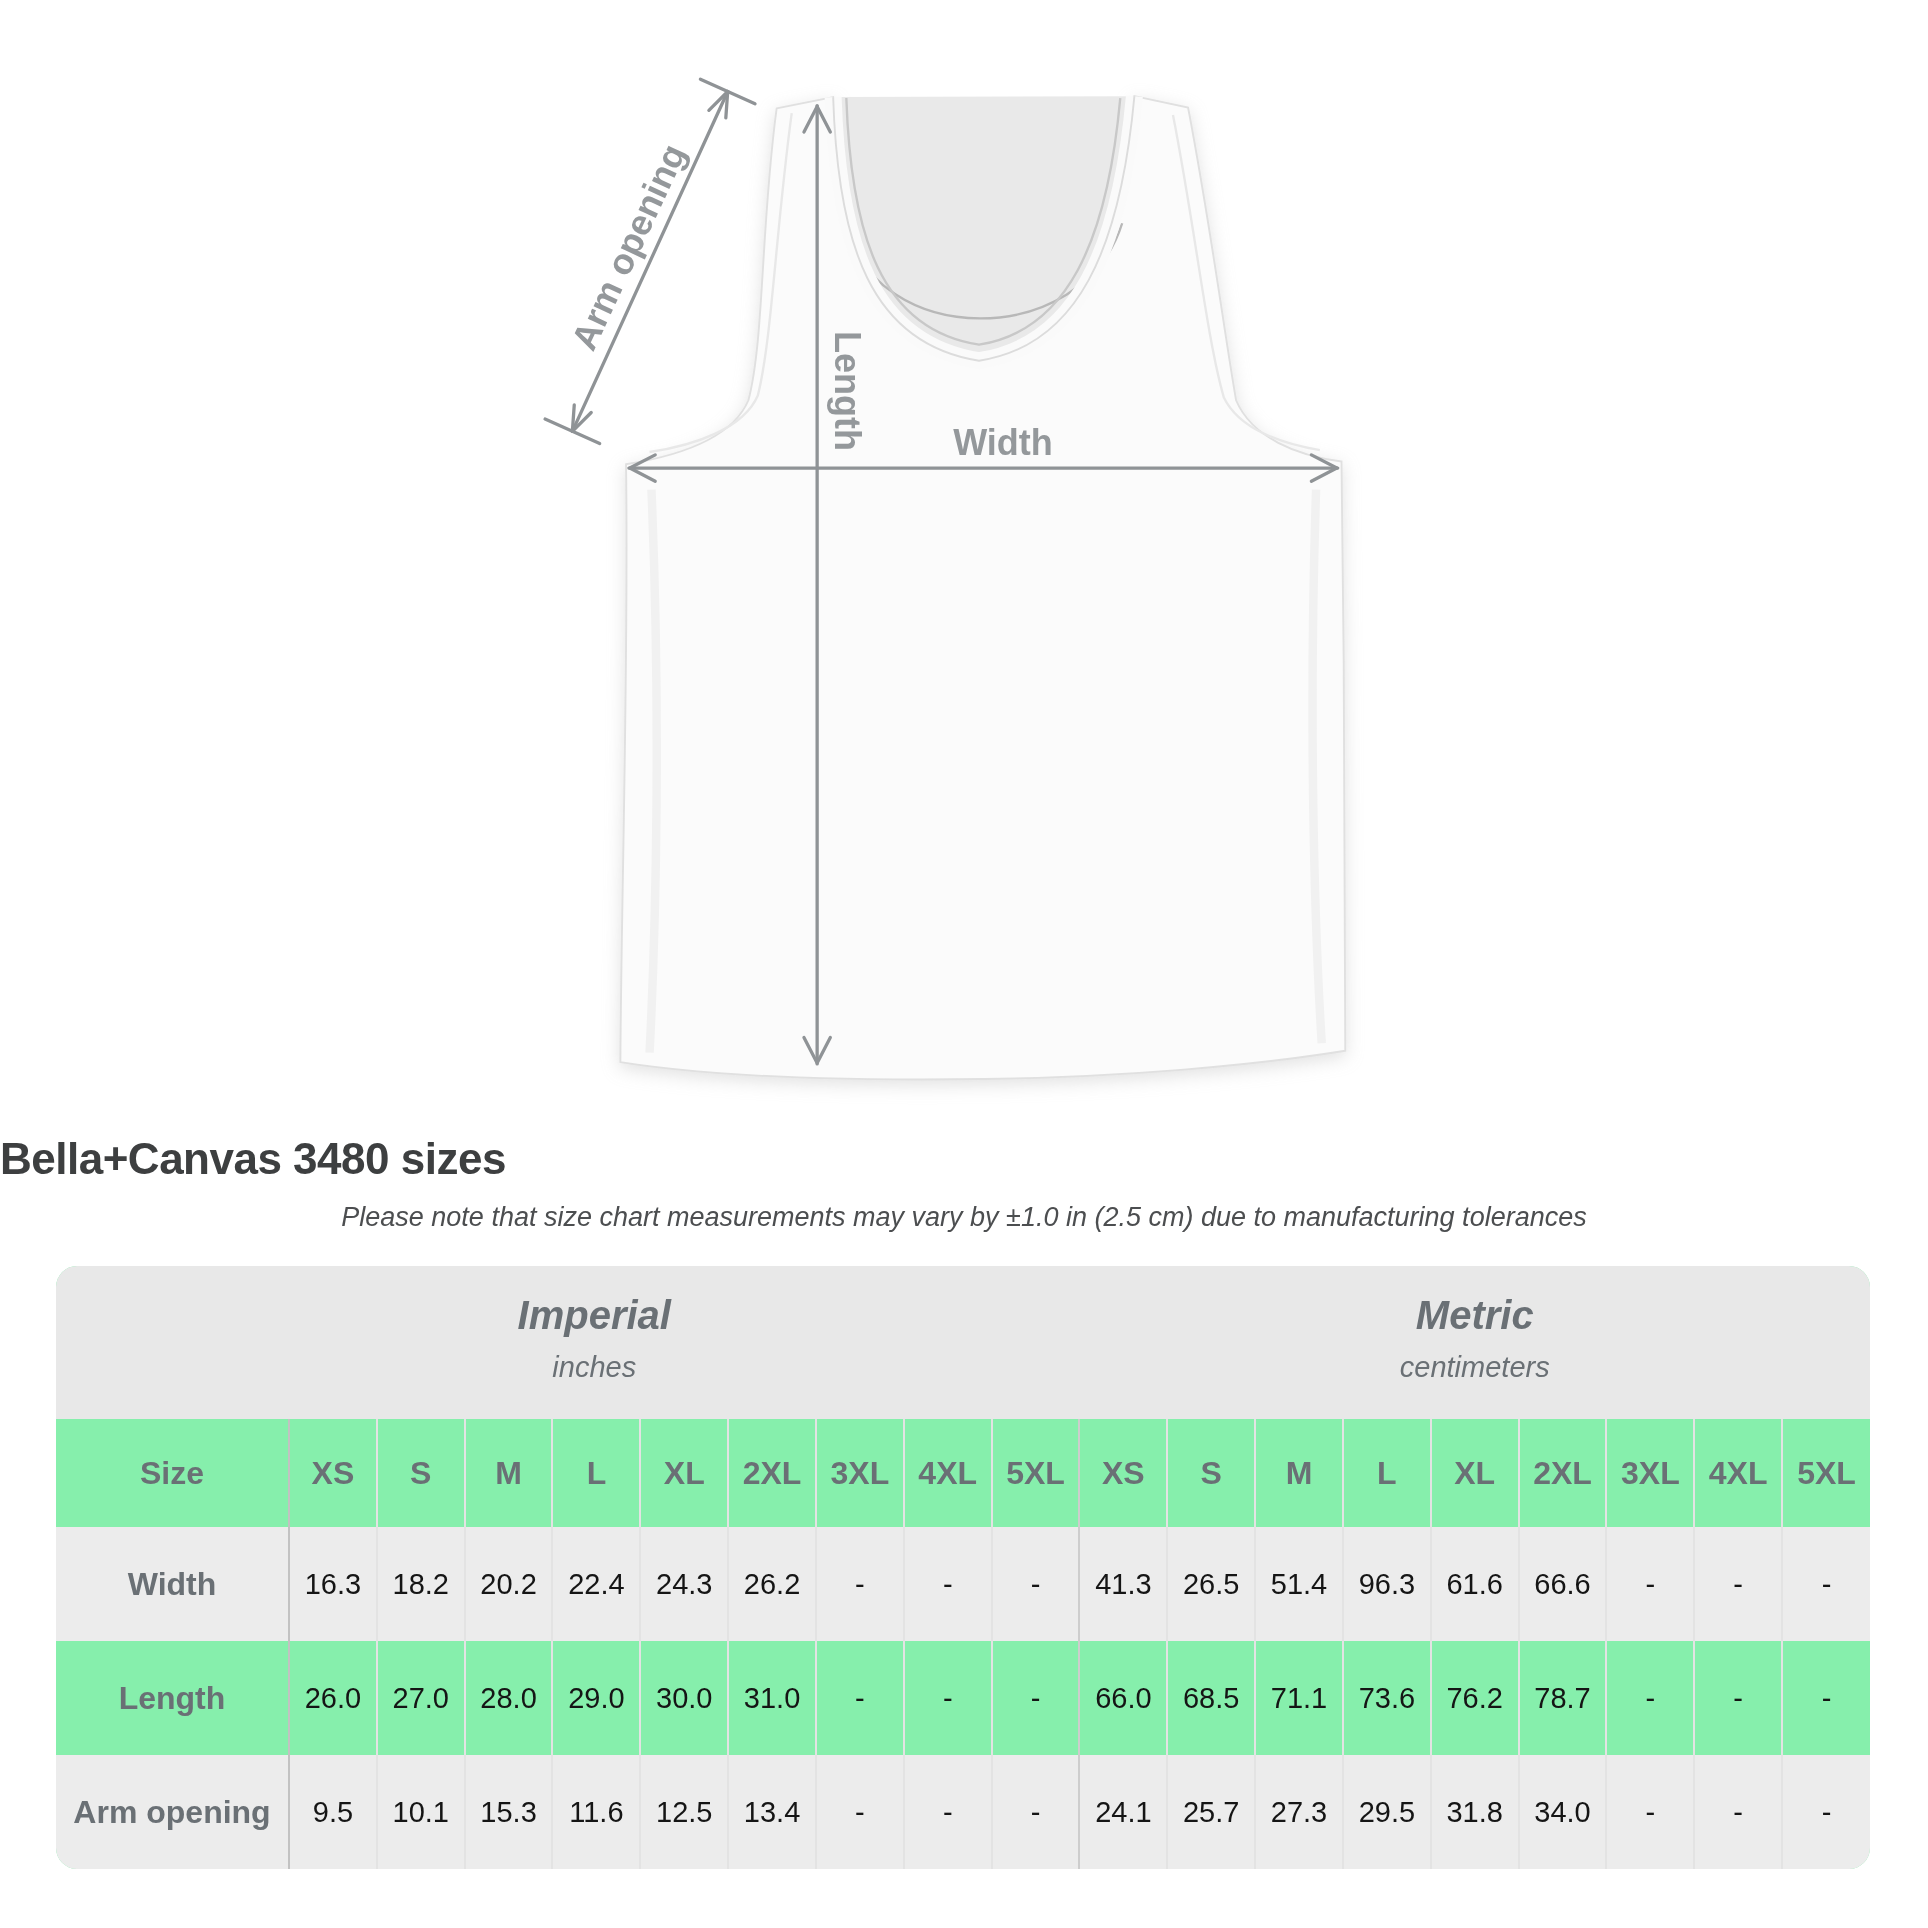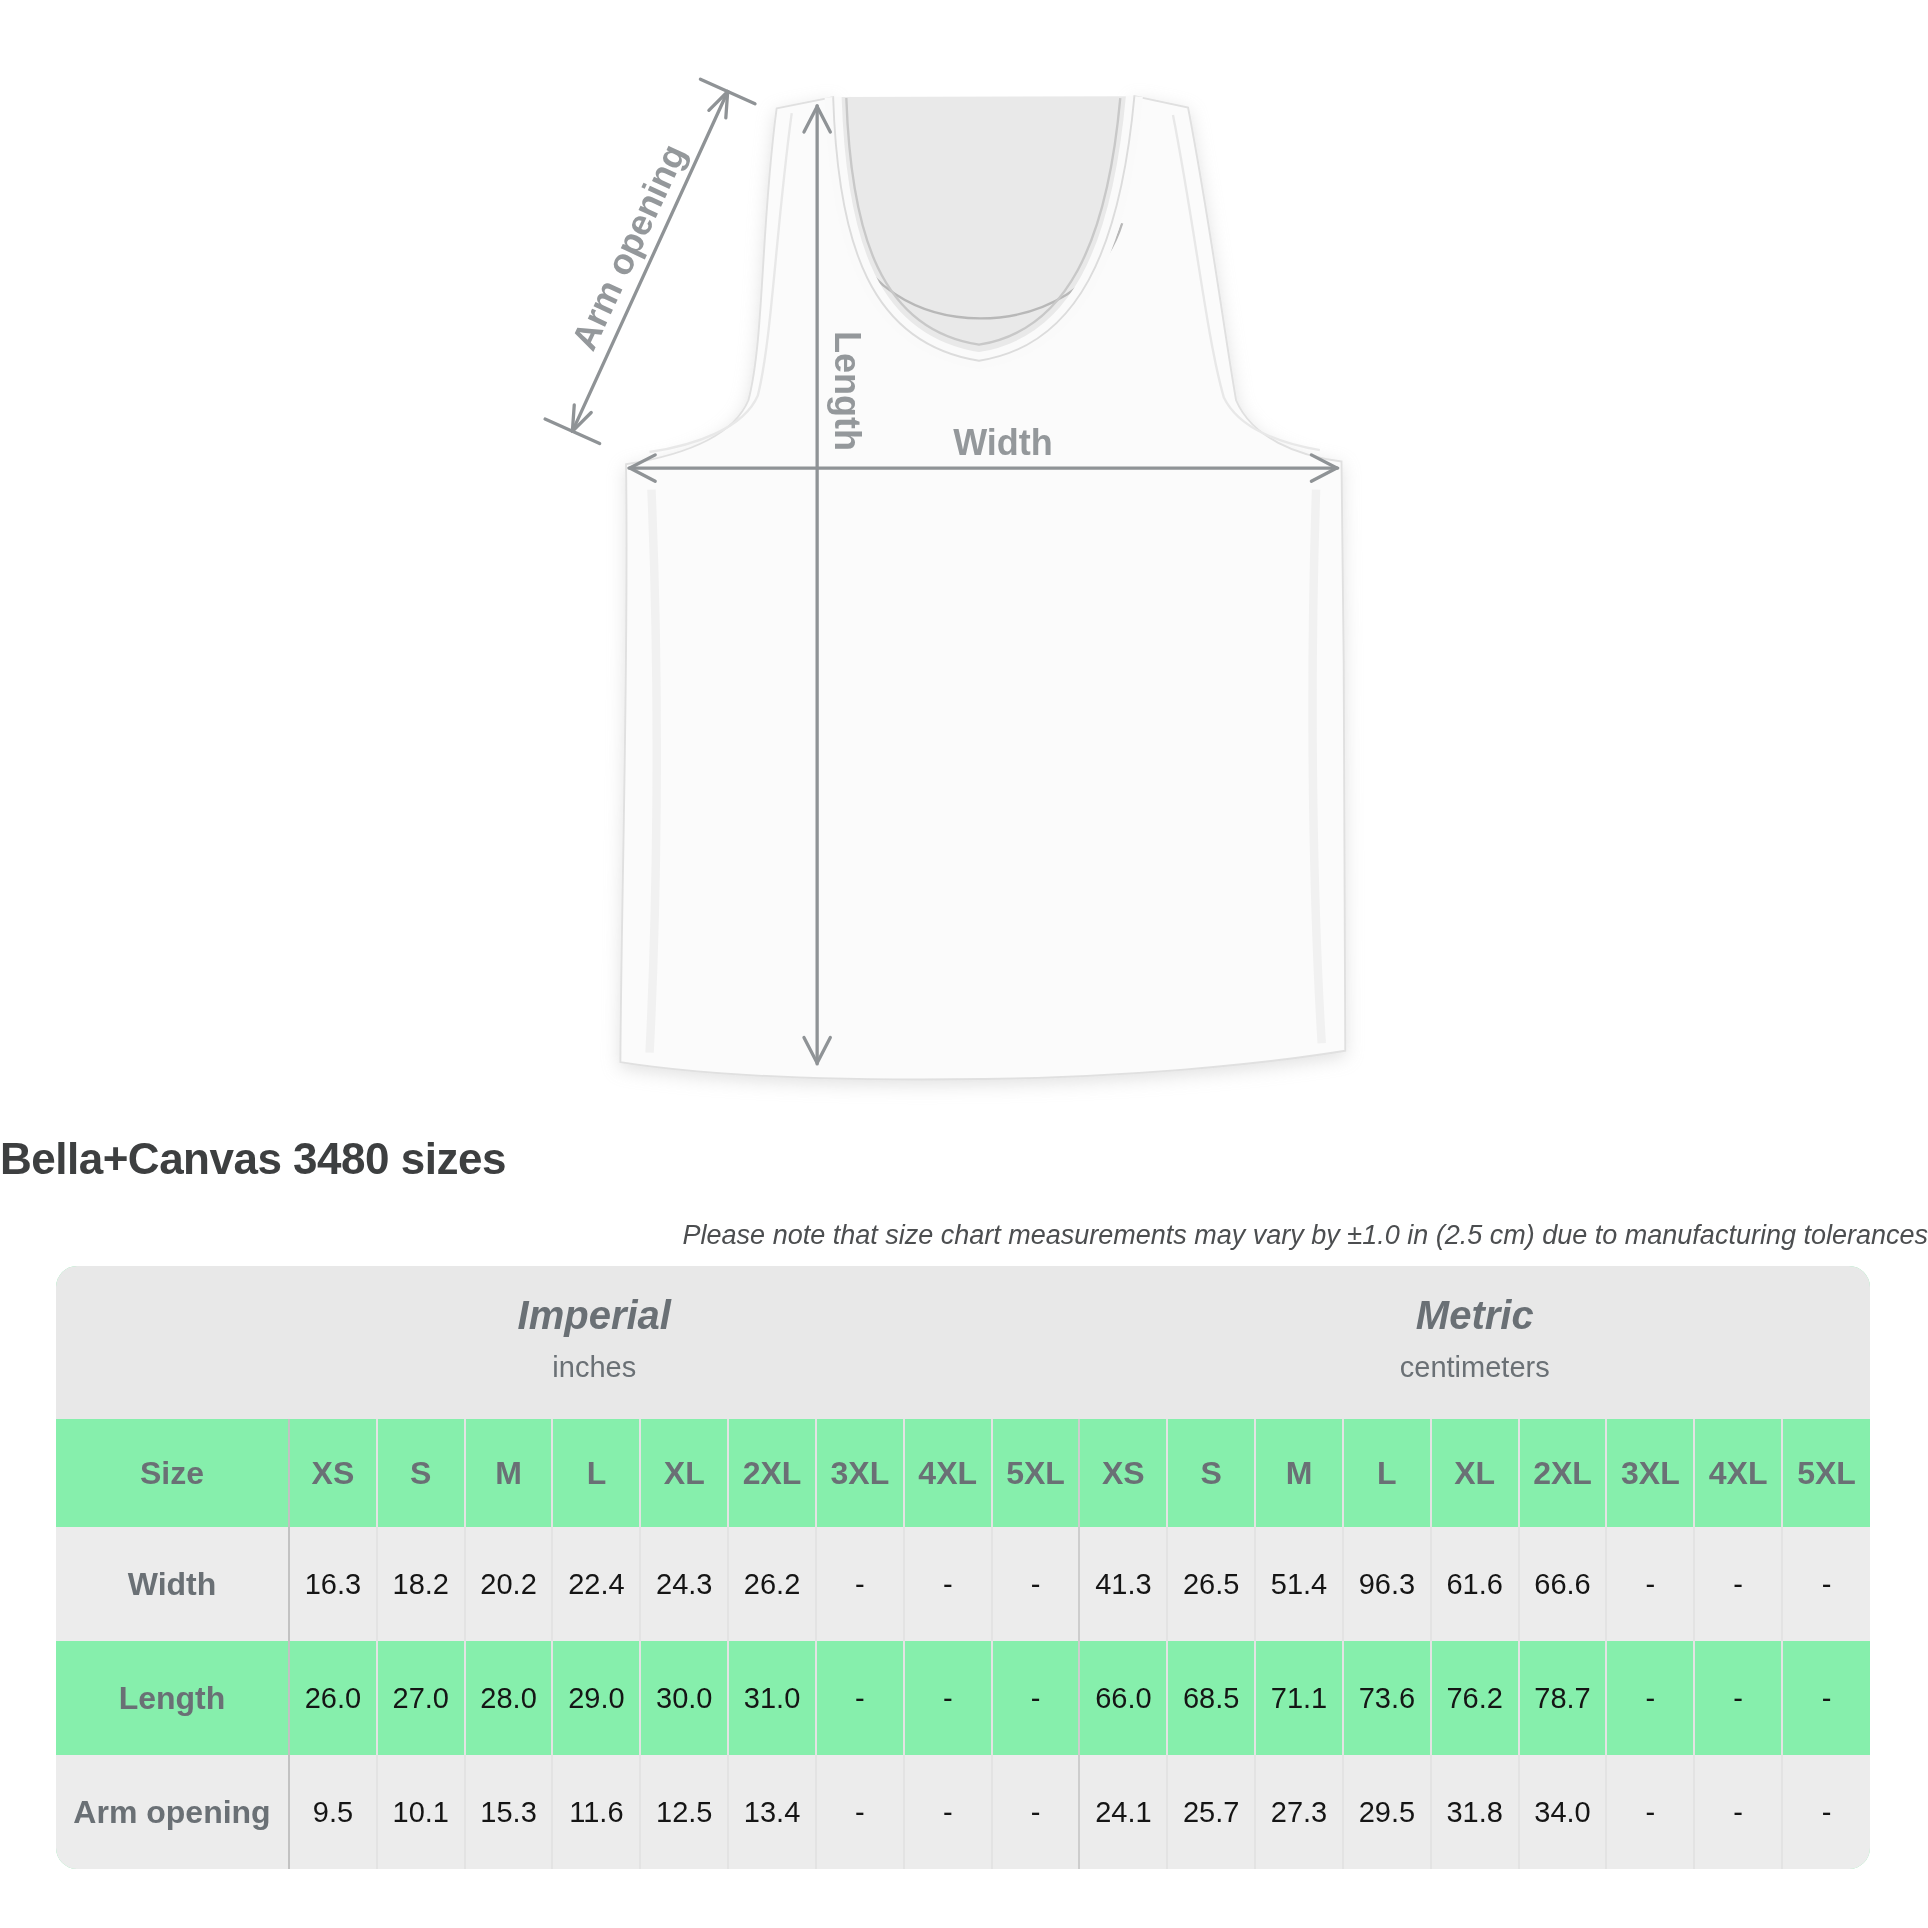--- a/index.html
+++ b/index.html
@@ -16,37 +16,37 @@
   }
   .label-width{left:1003px;top:443px;}
   .label-length{left:847px;top:391px;transform:translate(-50%,-50%) rotate(90deg);}
   .label-arm{left:629px;top:247px;transform:translate(-50%,-50%) rotate(-65deg);}
   
   .page-title{
     position:absolute;left:0;top:1134px;width:100%;text-align:left;
     font-size:44px;font-weight:700;color:#3d3f40;letter-spacing:-0.5px;
   }
   .tolerance-note{
-    position:absolute;left:0;top:1202px;width:100%;text-align:right;
-    font-size:27px;font-style:italic;color:#4c4e50;margin-top:18px;
+    position:absolute;left:0;top:1202px;width:100%;text-align:center;
+    font-size:27px;font-style:italic;color:#4c4e50;
   }
   
   .table-wrap{
     position:absolute;left:56px;top:1266px;width:1814px;
     border-radius:21px;overflow:hidden;background:#86efac;
   }
   table.size-table{width:100%;border-collapse:collapse;table-layout:fixed;}
   col.label-col{width:233px;}
   tr.band-row{height:153px;}
   tr.sizes-row{height:108px;}
   tr.data-row{height:114px;}
   tr.band-row th{background:#e8e8e8;vertical-align:middle;padding-bottom:9.4px;}
   th,td{text-align:center;vertical-align:middle;padding:0;}
   .unit-name{font-size:40px;font-weight:700;font-style:italic;color:#6a7075;line-height:1.15;}
-  .unit-sub{font-size:29px;font-weight:400;color:#6a7075;margin-top:13px;}
+  .unit-sub{font-size:29px;font-weight:400;font-style:italic;color:#6a7075;margin-top:13px;}
   .cell-imperial{padding-left:53px;}
   th.head-cell{font-size:32px;font-weight:700;color:#6a7075;}
   td.val-cell{font-size:29px;font-weight:400;color:#151515;text-align:center;}
   tr.stripe td,tr.stripe th{background:#ececec;}
   .b-lite{border-left:2.8px solid #e3e3e3;}
   .b-label{border-left:2.8px solid #c2c2c2;}
   .b-sect{border-left:2.8px solid #cdcdcd;}
 </style>
 </head>
 <body>

